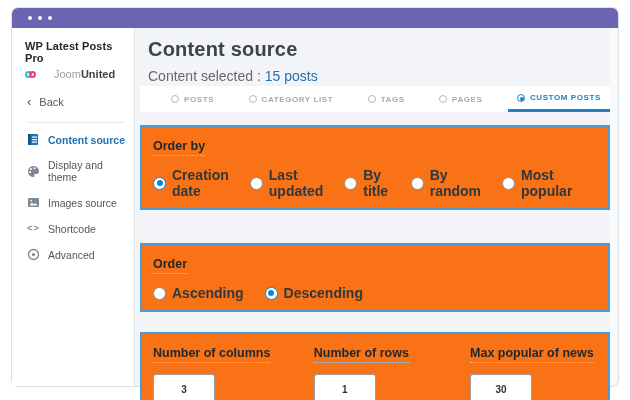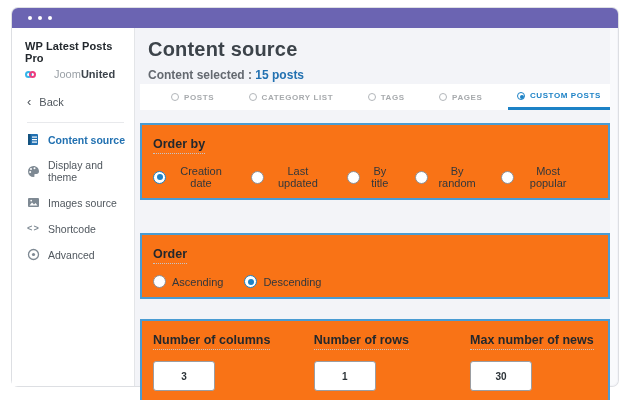--- a/index.html
+++ b/index.html
@@ -29,21 +29,21 @@
   .side-divider { border:none; border-top:1px solid #e8e9ec; margin:13px 10px 10px 2px; }
   .menu-item { display:flex; align-items:center; margin:0 0 13px 2px; font-size:10.5px; color:#50575e; cursor:pointer; }
   .menu-item .mi-icon { width:13px; height:13px; margin-right:8px; flex:none; display:flex; align-items:center; justify-content:center; }
   .menu-item.active { color:#2271b1; font-weight:bold; }
   .mi-code { font-size:9px; font-weight:bold; color:#7e8993; letter-spacing:1px; font-family:"Liberation Mono", monospace; }
 
   
   .main { flex:1; position:relative; padding:8px 8px 0 5px; background:#f3f4f8; border-radius:0 0 6px 0; }
   .scroll-strip { position:absolute; top:0; right:1px; bottom:1px; width:7px; background:#f9fafc; border-radius:0 0 5px 0; }
   .page-title { margin:2px 0 0 8px; font-size:20px; font-weight:bold; color:#3c434a; letter-spacing:.2px; }
-  .subtitle { margin:7px 0 0 8px; font-size:12px; font-weight:bold; color:#646970; }
+  .subtitle { margin:7px 0 0 8px; font-size:14px; font-weight:normal; color:#646970; }
   .subtitle .count { color:#2271b1; }
 
   .tabbar { margin-top:2px; height:26px; background:#ffffff; display:flex; align-items:stretch;
             justify-content:space-between; padding-left:22px; position:relative; }
   .tab { display:flex; align-items:center; padding:0 9px; font-size:8px; font-weight:bold;
          letter-spacing:.6px; color:#a7aaad; cursor:pointer; position:relative; }
   .tab .t-radio { width:8px; height:8px; border-radius:50%; border:1px solid #b2b6ba; margin-right:5px; position:relative; }
   .tab.active { color:#1d82c6; border-bottom:3px solid #1d82c6; }
   .tab.active .t-radio { border-color:#1d82c6; }
   .tab.active .t-radio::after { content:""; position:absolute; left:2px; top:2px; width:4px; height:4px;
@@ -52,21 +52,21 @@
   .box { background:#f97316; border:2px solid #4a9cd3; margin:13px 0 0 0; padding:9px 11px; }
   .box-title { display:inline-block; font-size:12.5px; font-weight:bold; color:#23282d;
                border-bottom:1px dotted #c3c4c7; padding-bottom:2px; }
   .radio-row { display:flex; align-items:center; margin-top:11px; }
   .radio-opt { display:flex; align-items:center; margin-right:21px; cursor:pointer; }
   .radio { width:13px; height:13px; border-radius:50%; background:#ffffff; border:1px solid #8c8f94;
            margin-right:6px; position:relative; flex:none; }
   .radio.sel { border:1px solid #1d82c6; }
   .radio.sel::after { content:""; position:absolute; left:2.5px; top:2.5px; width:6px; height:6px;
                       border-radius:50%; background:#1d82c6; }
-  .radio-label { font-size:11px; font-weight:normal; color:#32373c;text-align:center; }
+  .radio-label { font-size:14px; font-weight:bold; color:#32373c; }
 
   .box.gap1 { margin-top:33px; }
   .box.gap2 { margin-top:20px; }
 
   .fields { display:grid; grid-template-columns:33.5% 32.5% 34%;gap:12px; }
   .field-label { display:inline-block; font-size:12.5px; font-weight:bold; color:#23282d;
                  border-bottom:1px dotted #c3c4c7; padding-bottom:2px; }
   .field-input { display:block; margin-top:11px; width:62px; height:30px; border:1px solid #9b9da1;
                  border-radius:3px; text-align:center; font-size:10px; font-weight:bold; color:#2c3338;
                  font-family:"Liberation Sans", sans-serif; background:#ffffff; }
@@ -235,21 +235,21 @@
         <div class="fields">
           <div>
             <span class="field-label">Number of columns</span>
             <input class="field-input" type="text" value="3" style="">
           </div>
           <div>
             <span class="field-label">Number of rows</span>
             <input class="field-input" type="text" value="1" style="">
           </div>
           <div>
-            <span class="field-label">Max number of news</span>
+            <span class="field-label">Max popular of news</span>
             <input class="field-input" type="text" value="30" style="">
           </div>
         </div>
       </div>
 
     </div>
   </div>
 </div>
 
 </body></html>

